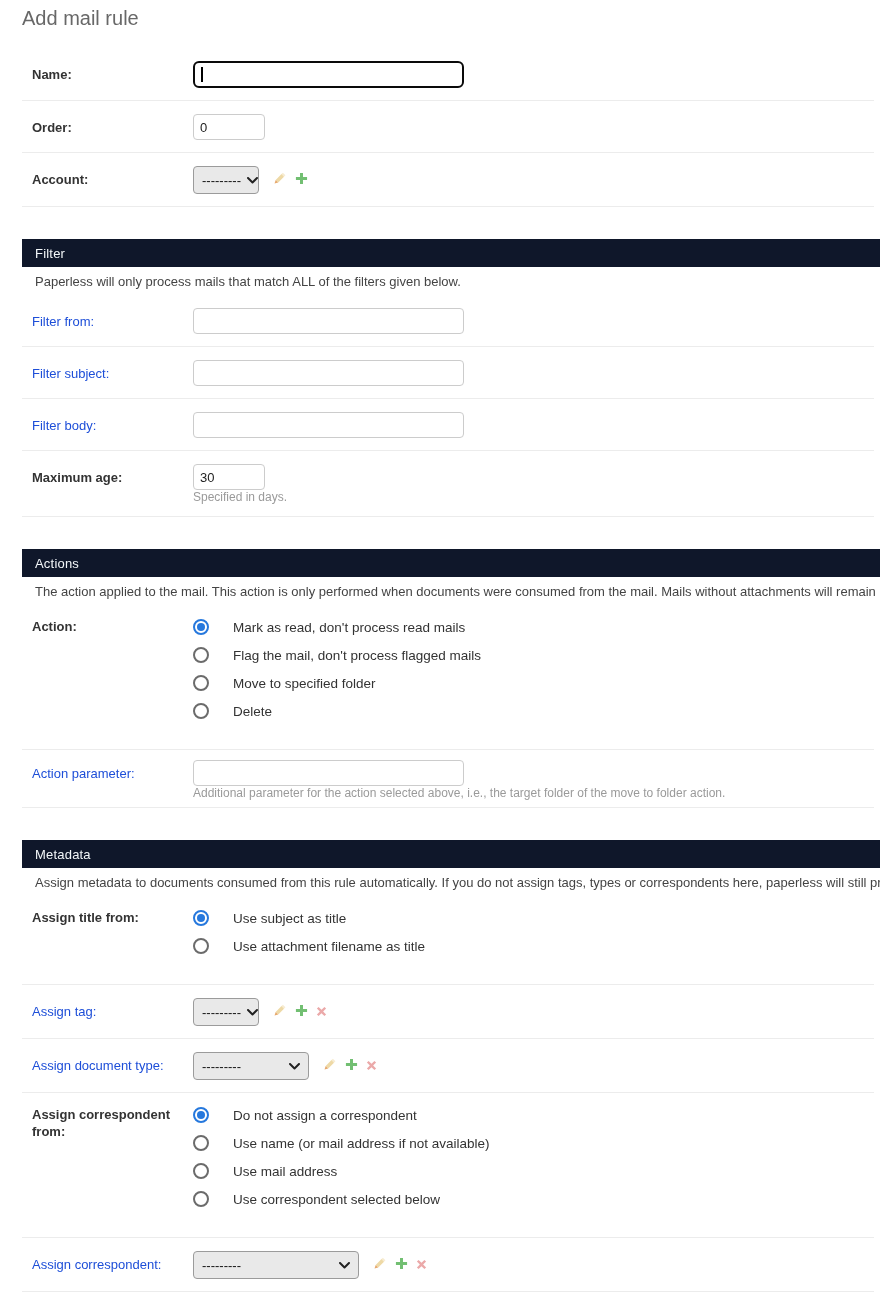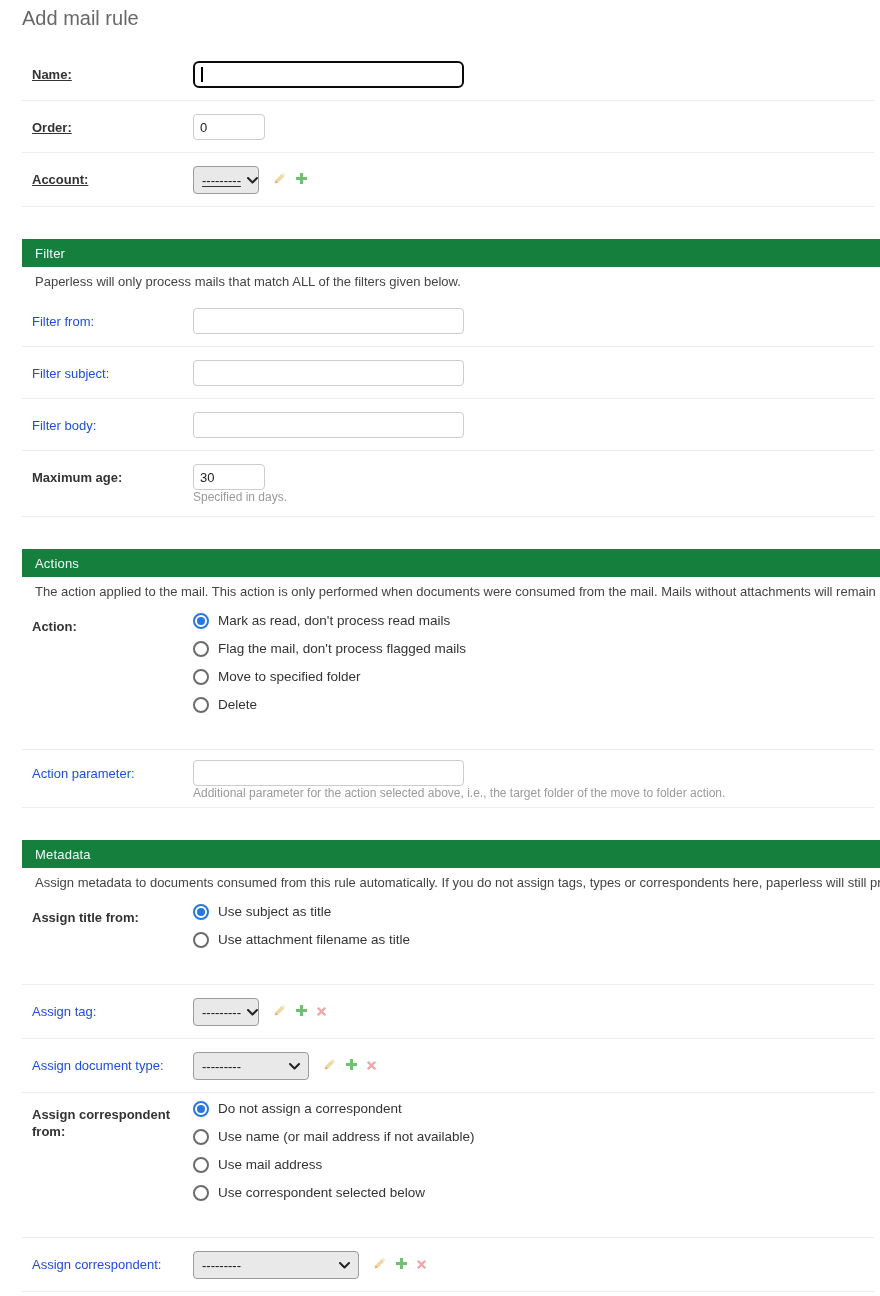--- a/index.html
+++ b/index.html
@@ -4,25 +4,25 @@
 <style>
   html,body{margin:0;padding:0;}
   body{
     width:880px;height:1296px;overflow:hidden;background:#fff;
     font-family:"Liberation Sans",sans-serif;font-size:13px;color:#333;
   }
   h1.page-title{
     margin:0 0 0 22px;padding-top:6px;font-size:20px;font-weight:400;color:#686868;line-height:24px;
   }
   .module{margin-left:22px;width:852px;}
-  .module.first{margin-top:18px;text-decoration:underline;}
+  .module.first{margin-top:18px;}
   .module.sect{margin-top:32px;}
   h2.section-bar{
     margin:0;width:858px;height:28px;box-sizing:border-box;
-    background:#15803d;color:#f3f7f9;font-size:13px;font-weight:400;
+    background:#0f172a;color:#f3f7f9;font-size:13px;font-weight:400;
     display:flex;align-items:center;padding-left:13px;letter-spacing:.2px;
   }
   p.description{
     margin:7px 0 6px 0;padding-left:13px;color:#444;font-size:13px;
     white-space:nowrap;overflow:visible;
   }
   .form-row{
     display:flex;align-items:flex-start;
     padding:13px 0 12px 10px;border-bottom:1px solid #ececec;
   }
@@ -46,21 +46,21 @@
     box-sizing:border-box;height:28px;background:#e9e9e9;border:1px solid #9b9b9b;border-radius:4px;
     display:inline-flex;align-items:center;justify-content:space-between;
     padding:0 8px;font-size:13px;color:#111;cursor:default;overflow:hidden;white-space:nowrap;
   }
   .select.w66{width:66px;}
   .select.w116{width:116px;}
   .select.w166{width:166px;}
   .chev{flex-shrink:0;margin-left:6px;display:inline-flex;}
   .icon-links{display:flex;align-items:center;gap:8px;margin-left:12px;}
   .icon-btn{display:inline-flex;align-items:center;text-decoration:none;}
-  .opt{display:flex;gap:9px;height:28px;}
+  .opt{display:flex;align-items:center;gap:24px;height:28px;}
   .radio{
     width:16px;height:16px;box-sizing:border-box;border:2px solid #6b6b6b;border-radius:50%;
     position:relative;flex-shrink:0;background:#fff;
   }
   .radio.checked{border-color:#2678dd;}
   .radio.checked::after{content:"";position:absolute;inset:2px;border-radius:50%;background:#2678dd;}
   .opt .olbl{font-size:13.5px;color:#333;}
 </style>
 </head>
 <body>

